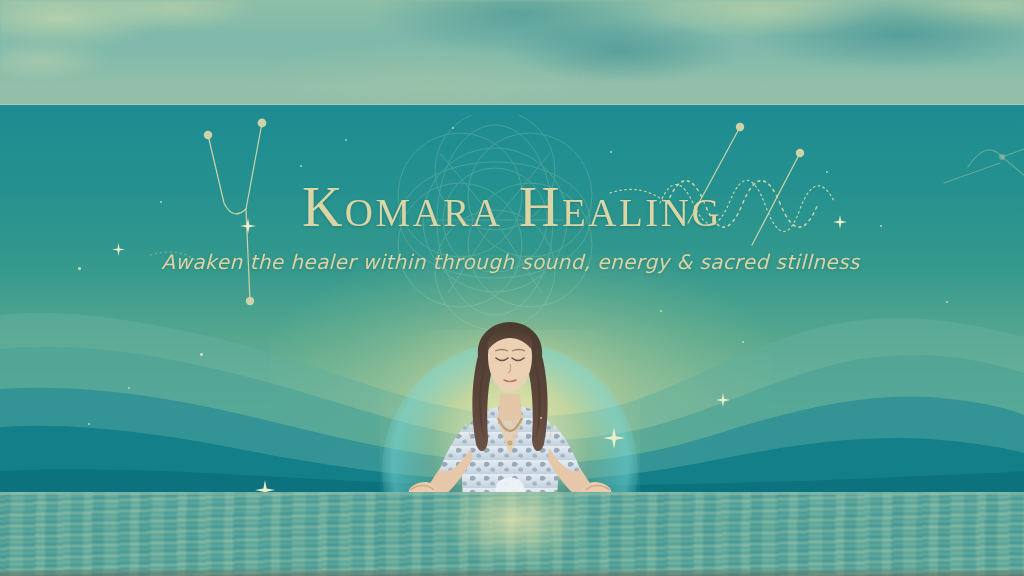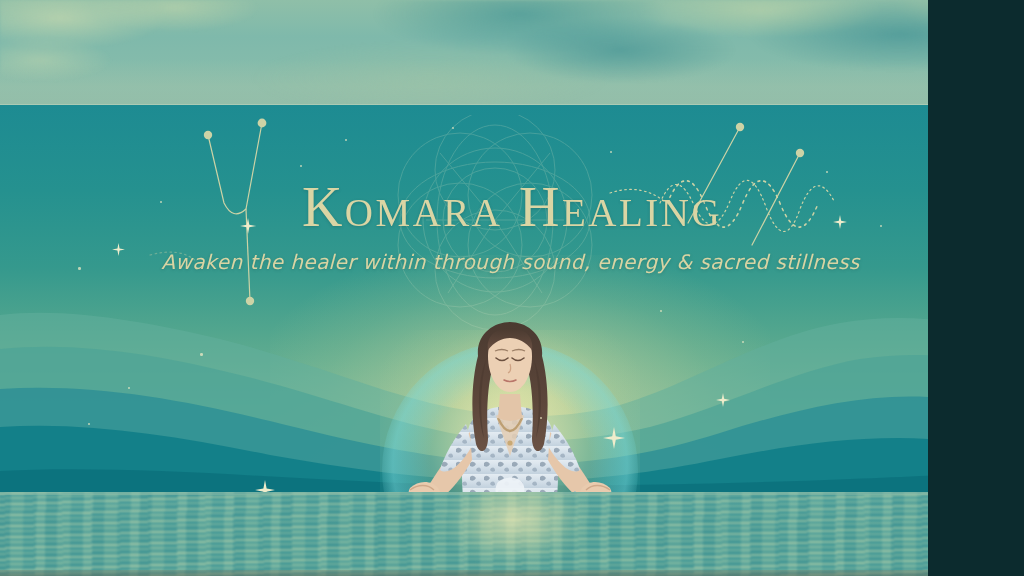--- a/index.html
+++ b/index.html
@@ -7,21 +7,21 @@
     margin: 0;
     padding: 0;
     background: #0c2b2e;
   }
   body {
     font-family: "Liberation Serif", serif;
   }
 
   .banner {
     position: relative;
-    width: 928px;
+    width: 1024px;
     height: 576px;
     overflow: hidden;
     background: #2a9499;
   }
 
   
   .sky-strip {
     position: absolute;
     left: 0; top: 0;
     width: 1024px;

